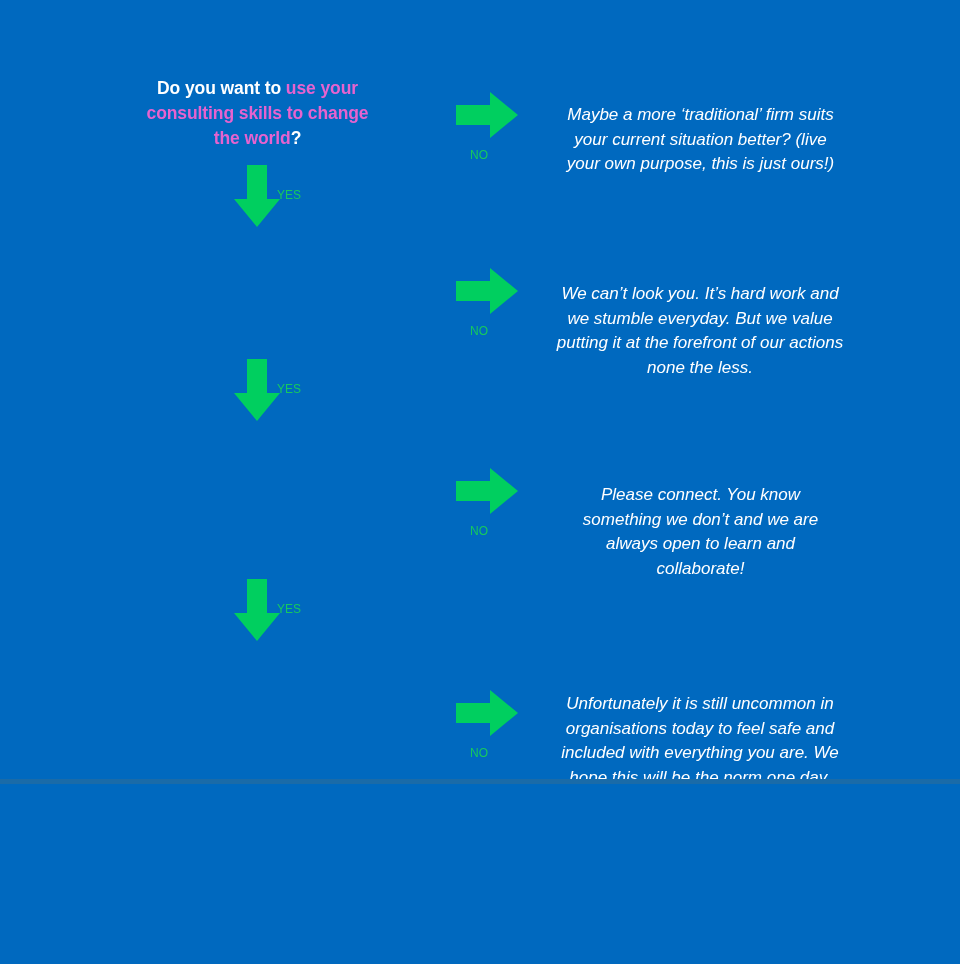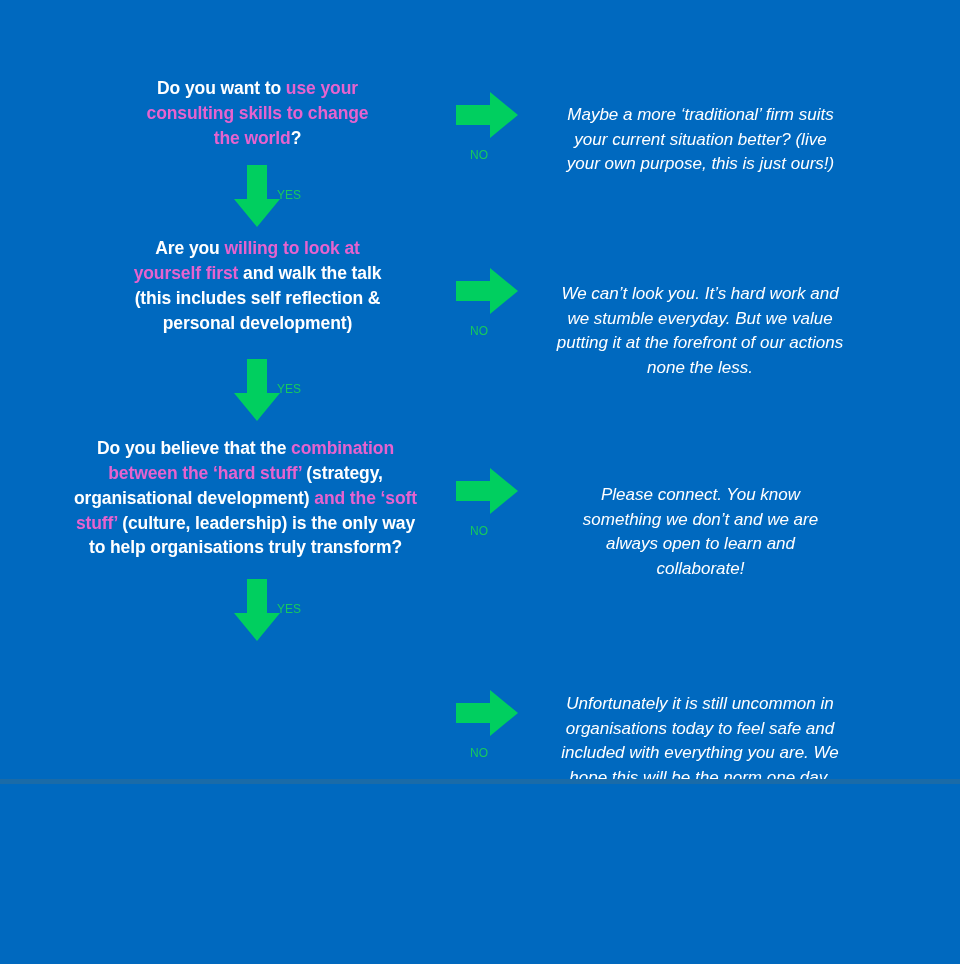--- a/index.html
+++ b/index.html
@@ -173,35 +173,33 @@
   </svg>
   <div class="lbl" style="left:470px; top:136px;">NO</div>
 
   <div class="answer" style="left:563px; top:76px; width:275px;">Maybe a more ‘traditional’ firm suits your current situation better? (live your own purpose, this is just ours!)</div>
 
   <svg class="arrow-down" style="left:234px; top:165px;" viewBox="0 0 46 62">
     <polygon points="13,0 33,0 33,34 46,34 23,62 0,34 13,34" fill="#00cf5f"></polygon>
   </svg>
   <div class="lbl" style="left:277px; top:176px;">YES</div>
 
-  <div class="question" style="left:128px; top:236px; width:259px;">Are you <span class="pink">willing to look at yourself first</span> and walk the talk (this includes self reflection &amp; personal development)</div>
 
   <svg class="arrow-right" style="left:456px; top:268px;" viewBox="0 0 62 46">
     <polygon points="0,13 34,13 34,0 62,23 34,46 34,33 0,33" fill="#00cf5f"></polygon>
   </svg>
   <div class="lbl" style="left:470px; top:312px;">NO</div>
 
   <div class="answer" style="left:555px; top:255px; width:290px;">We can’t look you. It’s hard work and we stumble everyday. But we value putting it at the forefront of our actions none the less.</div>
 
   <svg class="arrow-down" style="left:234px; top:359px;" viewBox="0 0 46 62">
     <polygon points="13,0 33,0 33,34 46,34 23,62 0,34 13,34" fill="#00cf5f"></polygon>
   </svg>
   <div class="lbl" style="left:277px; top:370px;">YES</div>
 
-  <div class="question" style="left:71px; top:436px; width:349px;">Do you believe that the <span class="pink">combination between the ‘hard stuff’</span> (strategy, organisational development) <span class="pink">and the ‘soft stuff’</span> (culture, leadership) is the only way to help organisations truly transform?</div>
 
   <svg class="arrow-right" style="left:456px; top:468px;" viewBox="0 0 62 46">
     <polygon points="0,13 34,13 34,0 62,23 34,46 34,33 0,33" fill="#00cf5f"></polygon>
   </svg>
   <div class="lbl" style="left:470px; top:512px;">NO</div>
 
   <div class="answer" style="left:562px; top:456px; width:277px;">Please connect. You know something we don’t and we are always open to learn and collaborate!</div>
 
   <svg class="arrow-down" style="left:234px; top:579px;" viewBox="0 0 46 62">
     <polygon points="13,0 33,0 33,34 46,34 23,62 0,34 13,34" fill="#00cf5f"></polygon>

